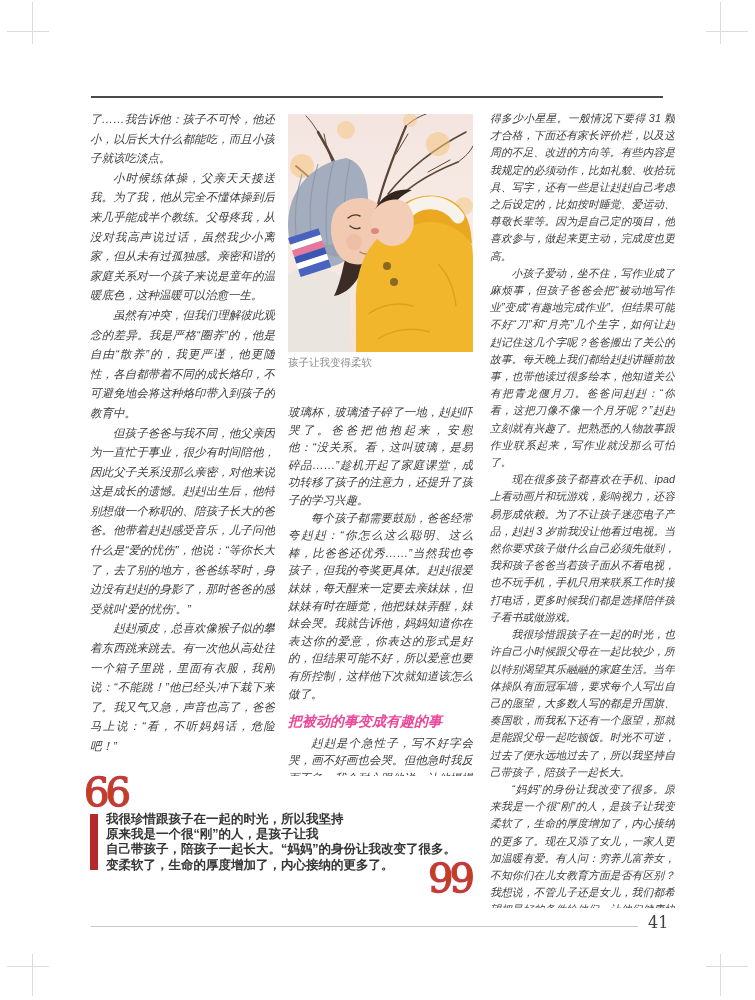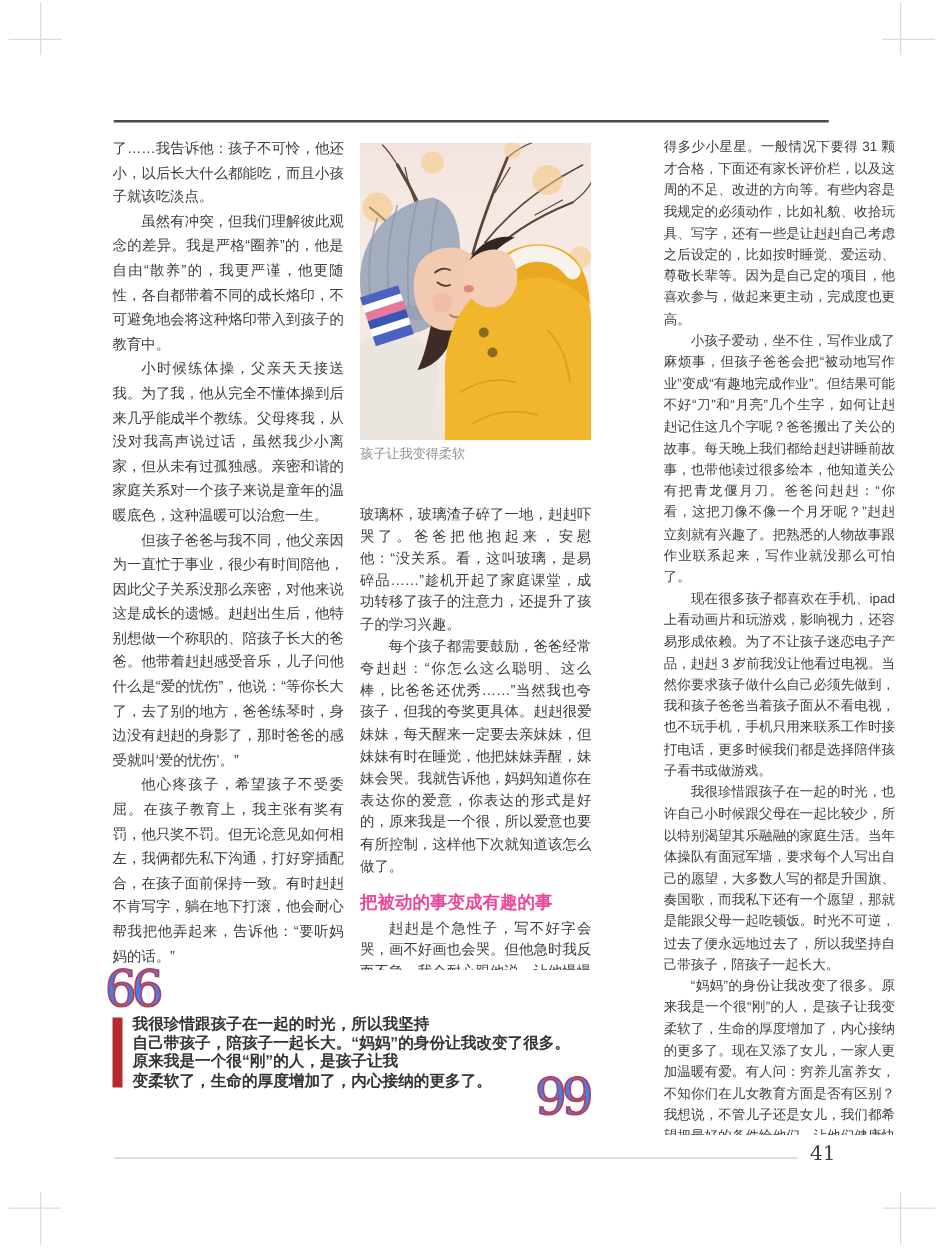--- a/index.html
+++ b/index.html
@@ -6,37 +6,37 @@
   #page {
     position:relative; width:755px; height:1000px; background:#ffffff;
     font-family:"Liberation Sans", sans-serif; overflow:hidden;
   }
   
   .cm { position:absolute; background:#dcdcdc; }
   
   #top-rule { position:absolute; left:91px; top:96px; width:572px; height:2px; background:#4a4a4a; }
   #bottom-rule { position:absolute; left:91px; top:926px; width:547px; height:1px; background:#c9c9c9; }
   
-  .col { position:absolute; color:#3d3d3d; text-align:justify; overflow:hidden; }
+  .col { position:absolute; color:#3d3d3d; text-align:justify; overflow:hidden;font-style:italic; }
   .col p { margin:0; padding:0; }
   .col p.ind { text-indent:2em; }
   #col-left  { left:90px;  top:110px; width:185px; height:670px; font-size:11.5px; line-height:19.6px; }
   #col-mid-text { left:288px; top:404px; width:185px; height:400px; font-size:11.5px; line-height:17.6px; }
-  #col-right { left:490px; top:110px; width:185px; height:798px; font-size:10.8px; line-height:17.2px;margin-left:41px; }
+  #col-right { left:490px; top:110px; width:185px; height:798px; font-size:10.8px; line-height:17.2px; }
   #mid-subhead { color:#ec4899; font-weight:bold; font-size:14px; margin:10px 0 4px 0; text-indent:0; }
   
   #photo { position:absolute; left:288px; top:114px; width:185px; height:238px; overflow:hidden; }
   #photo svg { display:block; }
   #photo-caption { position:absolute; left:288px; top:356px; width:185px;
     font-size:10.5px; color:#8f8f8f; }
   
   #pull-quote { position:absolute; left:82px; top:776px; width:392px; height:132px; background:#ffffff; z-index:3; }
   .qmark {
     position:absolute; font-family:"DejaVu Serif", serif; font-size:40px; line-height:1;
-    letter-spacing:-4px; color:#3b82f6; -webkit-text-stroke:1.4px #c23b4b; font-weight:normal;
+    letter-spacing:-4px; color:#c2410c; -webkit-text-stroke:1.4px #c23b4b; font-weight:normal;
   }
   #q-open  { left:2px;  top:-4px; }
   #q-close { left:346px; top:82px; }
   #q-bar { position:absolute; left:8px; top:38px; width:8px; height:56px; background:#b52a2e; }
   #q-text { position:absolute; left:24px; top:36px; width:366px;
     font-weight:bold; font-size:12.5px; line-height:15.2px; color:#353535; }
   
   #page-number { position:absolute; left:648px; top:913px; font-family:"DejaVu Serif", serif;
     font-size:16px; color:#3e3e3e;text-align:right; }
 </style>
@@ -51,24 +51,23 @@
   <div class="cm" style="left:706px;top:31px;width:42px;height:1px;"></div>
   <div class="cm" style="left:32px;top:954px;width:1px;height:42px;"></div>
   <div class="cm" style="left:7px;top:966px;width:42px;height:1px;"></div>
   <div class="cm" style="left:720px;top:954px;width:1px;height:42px;"></div>
   <div class="cm" style="left:706px;top:966px;width:42px;height:1px;"></div>
 
   <div id="top-rule"></div>
 
   <div id="col-left" class="col">
     <p>了……我告诉他：孩子不可怜，他还小，以后长大什么都能吃，而且小孩子就该吃淡点。</p>
+    <p class="ind">小时候练体操，父亲天天接送我。为了我，他从完全不懂体操到后来几乎能成半个教练。父母疼我，从没对我高声说过话，虽然我少小离家，但从未有过孤独感。亲密和谐的家庭关系对一个孩子来说是童年的温暖底色，这种温暖可以治愈一生。</p>
     <p class="ind">虽然有冲突，但我们理解彼此观念的差异。我是严格“圈养”的，他是自由“散养”的，我更严谨，他更随性，各自都带着不同的成长烙印，不可避免地会将这种烙印带入到孩子的教育中。</p>
-    <p class="ind">小时候练体操，父亲天天接送我。为了我，他从完全不懂体操到后来几乎能成半个教练。父母疼我，从没对我高声说过话，虽然我少小离家，但从未有过孤独感。亲密和谐的家庭关系对一个孩子来说是童年的温暖底色，这种温暖可以治愈一生。</p>
     <p class="ind">但孩子爸爸与我不同，他父亲因为一直忙于事业，很少有时间陪他，因此父子关系没那么亲密，对他来说这是成长的遗憾。赳赳出生后，他特别想做一个称职的、陪孩子长大的爸爸。他带着赳赳感受音乐，儿子问他什么是“爱的忧伤”，他说：“等你长大了，去了别的地方，爸爸练琴时，身边没有赳赳的身影了，那时爸爸的感受就叫‘爱的忧伤’。”</p>
-    <p class="ind">他心疼孩子，希望孩子不受委屈。在孩子教育上，我主张有奖有罚，他只奖不罚。但无论意见如何相左，我俩都先私下沟通，打好穿插配合，在孩子面前保持一致。有时赳赳不肯写字，躺在地下打滚，他会耐心帮我把他弄起来，告诉他：“要听妈妈的话。”</p>
     <p class="ind">赳赳顽皮，总喜欢像猴子似的攀着东西跳来跳去。有一次他从高处往一个箱子里跳，里面有衣服，我刚说：“不能跳！”他已经头冲下栽下来了。我又气又急，声音也高了，爸爸马上说：“看，不听妈妈话，危险吧！”</p>
 
   </div>
 
   <div id="photo">
     <svg width="185" height="238" viewBox="0 0 185 238" xmlns="http://www.w3.org/2000/svg">
       <defs>
         <linearGradient id="sky" x1="0" y1="0" x2="0" y2="1">
           <stop offset="0" stop-color="#f3e4e0"></stop>
           <stop offset="0.5" stop-color="#f8ece6"></stop>
@@ -151,41 +150,41 @@
         <path d="M150,150 C160,160 166,175 168,192"></path>
       </g>
       <circle cx="99" cy="152" r="4" fill="#8a6a22"></circle>
       <circle cx="106" cy="168" r="4" fill="#8a6a22"></circle>
     </svg>
   </div>
   <div id="photo-caption">孩子让我变得柔软</div>
 
   <div id="col-mid-text" class="col">
     <p>玻璃杯，玻璃渣子碎了一地，赳赳吓哭了。爸爸把他抱起来，安慰他：“没关系。看，这叫玻璃，是易碎品……”趁机开起了家庭课堂，成功转移了孩子的注意力，还提升了孩子的学习兴趣。</p>
-    <p class="ind">每个孩子都需要鼓励，爸爸经常夸赳赳：“你怎么这么聪明、这么棒，比爸爸还优秀……”当然我也夸孩子，但我的夸奖更具体。赳赳很爱妹妹，每天醒来一定要去亲妹妹，但妹妹有时在睡觉，他把妹妹弄醒，妹妹会哭。我就告诉他，妈妈知道你在表达你的爱意，你表达的形式是好的，原来我是一个很，所以爱意也要有所控制，这样他下次就知道该怎么做了。</p>
+    <p class="ind">每个孩子都需要鼓励，爸爸经常夸赳赳：“你怎么这么聪明、这么棒，比爸爸还优秀……”当然我也夸孩子，但我的夸奖更具体。赳赳很爱妹妹，每天醒来一定要去亲妹妹，但妹妹有时在睡觉，他把妹妹弄醒，妹妹会哭。我就告诉他，妈妈知道你在表达你的爱意，你表达的形式是好的，但结果可能不好，所以爱意也要有所控制，这样他下次就知道该怎么做了。</p>
     <p id="mid-subhead">把被动的事变成有趣的事</p>
     <p class="ind">赳赳是个急性子，写不好字会哭，画不好画也会哭。但他急时我反而不急，我会耐心跟他说，让他慢慢安静下来。如果他急的时候你再急，他会不知所措，性子会更急躁。</p>
 
   </div>
 
   <div id="col-right" class="col">
     <p>得多少小星星。一般情况下要得 31 颗才合格，下面还有家长评价栏，以及这周的不足、改进的方向等。有些内容是我规定的必须动作，比如礼貌、收拾玩具、写字，还有一些是让赳赳自己考虑之后设定的，比如按时睡觉、爱运动、尊敬长辈等。因为是自己定的项目，他喜欢参与，做起来更主动，完成度也更高。</p>
     <p class="ind">小孩子爱动，坐不住，写作业成了麻烦事，但孩子爸爸会把“被动地写作业”变成“有趣地完成作业”。但结果可能不好“刀”和“月亮”几个生字，如何让赳赳记住这几个字呢？爸爸搬出了关公的故事。每天晚上我们都给赳赳讲睡前故事，也带他读过很多绘本，他知道关公有把青龙偃月刀。爸爸问赳赳：“你看，这把刀像不像一个月牙呢？”赳赳立刻就有兴趣了。把熟悉的人物故事跟作业联系起来，写作业就没那么可怕了。</p>
     <p class="ind">现在很多孩子都喜欢在手机、ipad上看动画片和玩游戏，影响视力，还容易形成依赖。为了不让孩子迷恋电子产品，赳赳 3 岁前我没让他看过电视。当然你要求孩子做什么自己必须先做到，我和孩子爸爸当着孩子面从不看电视，也不玩手机，手机只用来联系工作时接打电话，更多时候我们都是选择陪伴孩子看书或做游戏。</p>
     <p class="ind">我很珍惜跟孩子在一起的时光，也许自己小时候跟父母在一起比较少，所以特别渴望其乐融融的家庭生活。当年体操队有面冠军墙，要求每个人写出自己的愿望，大多数人写的都是升国旗、奏国歌，而我私下还有一个愿望，那就是能跟父母一起吃顿饭。时光不可逆，过去了便永远地过去了，所以我坚持自己带孩子，陪孩子一起长大。</p>
     <p class="ind"><span>“妈妈”的身份让我改变了很多。原来我是一个很“刚”的人，是孩子让我变柔软了，生命的厚度增加了，内心接纳的更多了。现在又添了女儿，一家人更加温暖有爱。有人问：穷养儿富养女，不知你们在儿女教育方面是否有区别？我想说，不管儿子还是女儿，我们都希望把最好的条件给他们，让他们健康快乐地成长。</span></p>
   </div>
 
   <div id="pull-quote">
     <div id="q-open" class="qmark">66</div>
     <div id="q-bar"></div>
     <div id="q-text">
       <div>我很珍惜跟孩子在一起的时光，所以我坚持</div>
+      <div>原来我是一个很“刚”的人，是孩子让我</div>
       <div>自己带孩子，陪孩子一起长大。“妈妈”的身份让我改变了很多。</div>
-      <div>原来我是一个很“刚”的人，是孩子让我</div>
       <div>变柔软了，生命的厚度增加了，内心接纳的更多了。</div>
     </div>
     <div id="q-close" class="qmark">99</div>
   </div>
 
   <div id="bottom-rule"></div>
   <div id="page-number">41</div>
 
 </div>
 

